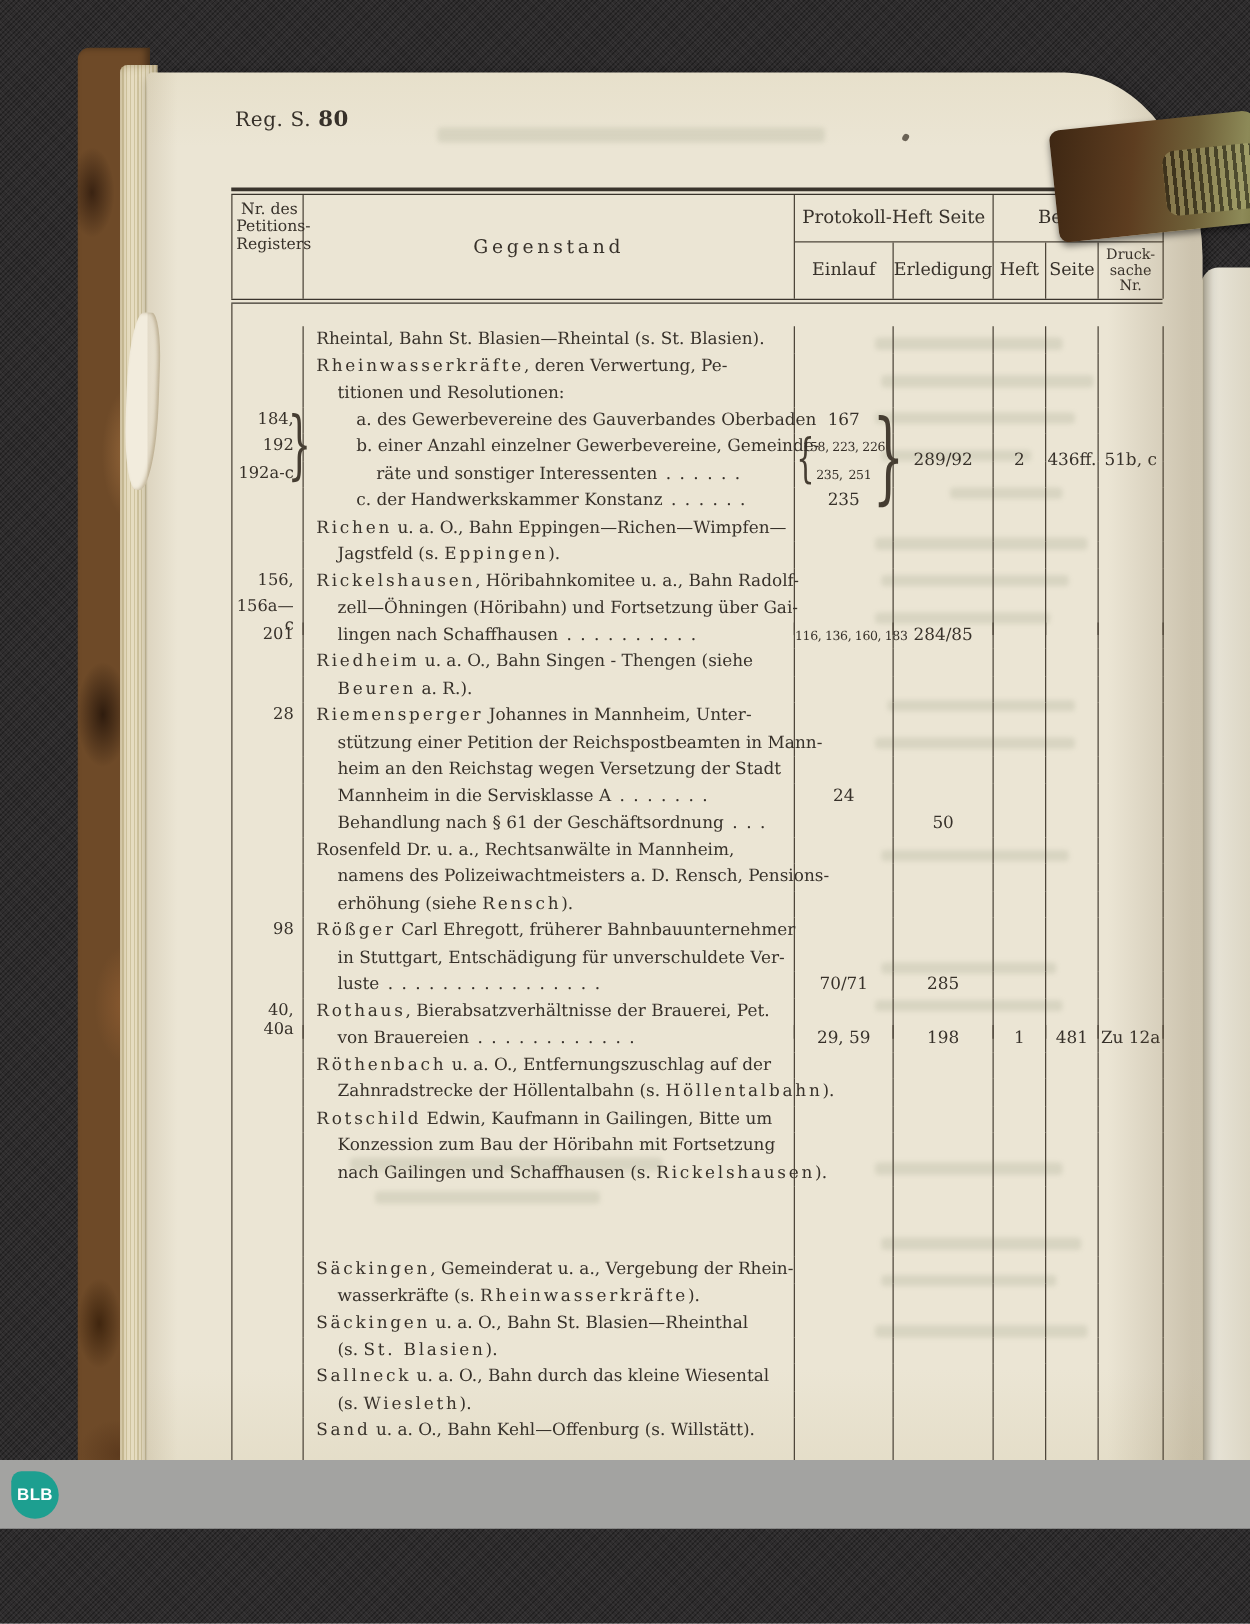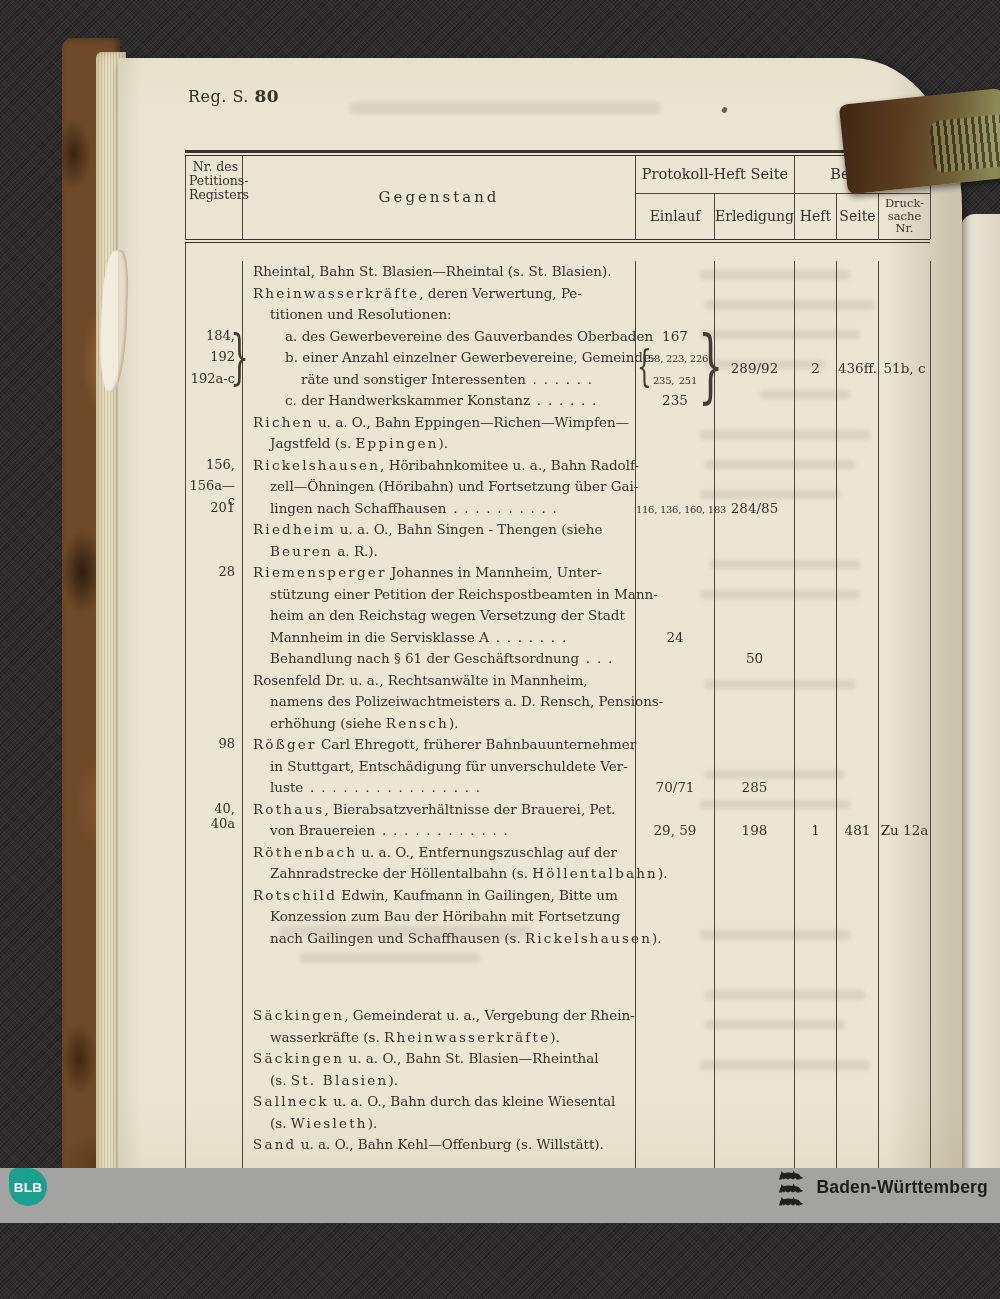--- a/index.html
+++ b/index.html
@@ -97,21 +97,21 @@
   .small-num{font-size:10px;letter-spacing:-.3px;}
   .mid-up{display:inline-block;transform:translateY(-11px);}
   .gaprow{height:auto;}
   .braces span{position:absolute;color:#453d32;transform-origin:center left;font-family:"DejaVu Serif",serif;}
   .b-num{left:44px;top:80px;font-size:60px;line-height:66px;transform:scaleX(.5);}
   .b-einl-open{left:451px;top:101px;font-size:42px;line-height:46px;transform:scaleX(.55);}
   .b-einl-close{left:512px;top:78px;font-size:80px;line-height:90px;transform:scaleX(.5);}
 
   
   .footer{position:absolute;left:0;top:1168px;width:1000px;height:55px;background:var(--bar);z-index:10;
-    display:flex;align-items:flex-start;font-family:"Liberation Sans", sans-serif;}
+    display:flex;align-items:center;font-family:"Liberation Sans", sans-serif;}
   .blb-logo{width:38px;height:38px;margin-left:9px;background:var(--teal);color:#fff;
     border-radius:8px 19px 19px 19px;display:flex;align-items:center;justify-content:center;
     font-weight:bold;font-size:13.5px;letter-spacing:.3px;}
   .lib-name{margin-left:13px;color:#26261f;font-weight:bold;font-size:14.5px;line-height:1.25;letter-spacing:.4px;}
   .footer-right{margin-left:auto;margin-right:12px;display:flex;align-items:center;}
   .arms{display:flex;flex-direction:column;gap:1px;margin-right:12px;}
   .state{color:#1d1d1b;font-weight:600;font-size:17.5px;letter-spacing:.2px;}
 </style>
 </head>
 <body>
@@ -558,29 +558,15 @@
             <div class="cell c-dr"></div>
           </div>
         </div>
     </div>
   </div>
 
   <div class="binding-band"></div>
 
   <div class="footer">
     <div class="blb-logo">BLB</div>
-    <div class="footer-right">
-      <div class="arms">
-        <svg width="26" height="12" viewBox="0 0 26 12">
-            <path d="M1 11.5 C2 9 1.5 7 3 6 L3.5 3 L5.5 5.2 C8 4.2 12 4.2 14.5 5 L15.5 2.5 L17 5.2 C19.5 5 21.5 6 22 7.5 C22.5 9 24 9.5 25 9 C24.5 11 22.5 11.5 21 10.5 L22 11.5 L18.5 11.5 L17.5 10 L15 11.5 L12.5 10.2 L10 11.5 L7.5 10.2 L5.5 11.5 L4.8 10 L4 11.5 Z" fill="#20201e"></path>
-          </svg>
-        <svg width="26" height="12" viewBox="0 0 26 12">
-            <path d="M1 11.5 C2 9 1.5 7 3 6 L3.5 3 L5.5 5.2 C8 4.2 12 4.2 14.5 5 L15.5 2.5 L17 5.2 C19.5 5 21.5 6 22 7.5 C22.5 9 24 9.5 25 9 C24.5 11 22.5 11.5 21 10.5 L22 11.5 L18.5 11.5 L17.5 10 L15 11.5 L12.5 10.2 L10 11.5 L7.5 10.2 L5.5 11.5 L4.8 10 L4 11.5 Z" fill="#20201e"></path>
-          </svg>
-        <svg width="26" height="12" viewBox="0 0 26 12">
-            <path d="M1 11.5 C2 9 1.5 7 3 6 L3.5 3 L5.5 5.2 C8 4.2 12 4.2 14.5 5 L15.5 2.5 L17 5.2 C19.5 5 21.5 6 22 7.5 C22.5 9 24 9.5 25 9 C24.5 11 22.5 11.5 21 10.5 L22 11.5 L18.5 11.5 L17.5 10 L15 11.5 L12.5 10.2 L10 11.5 L7.5 10.2 L5.5 11.5 L4.8 10 L4 11.5 Z" fill="#20201e"></path>
-          </svg>
-      </div>
-      <div class="state">Baden-Württemberg</div>
-    </div>
   </div>
 
 </div>
 
 </body></html>

